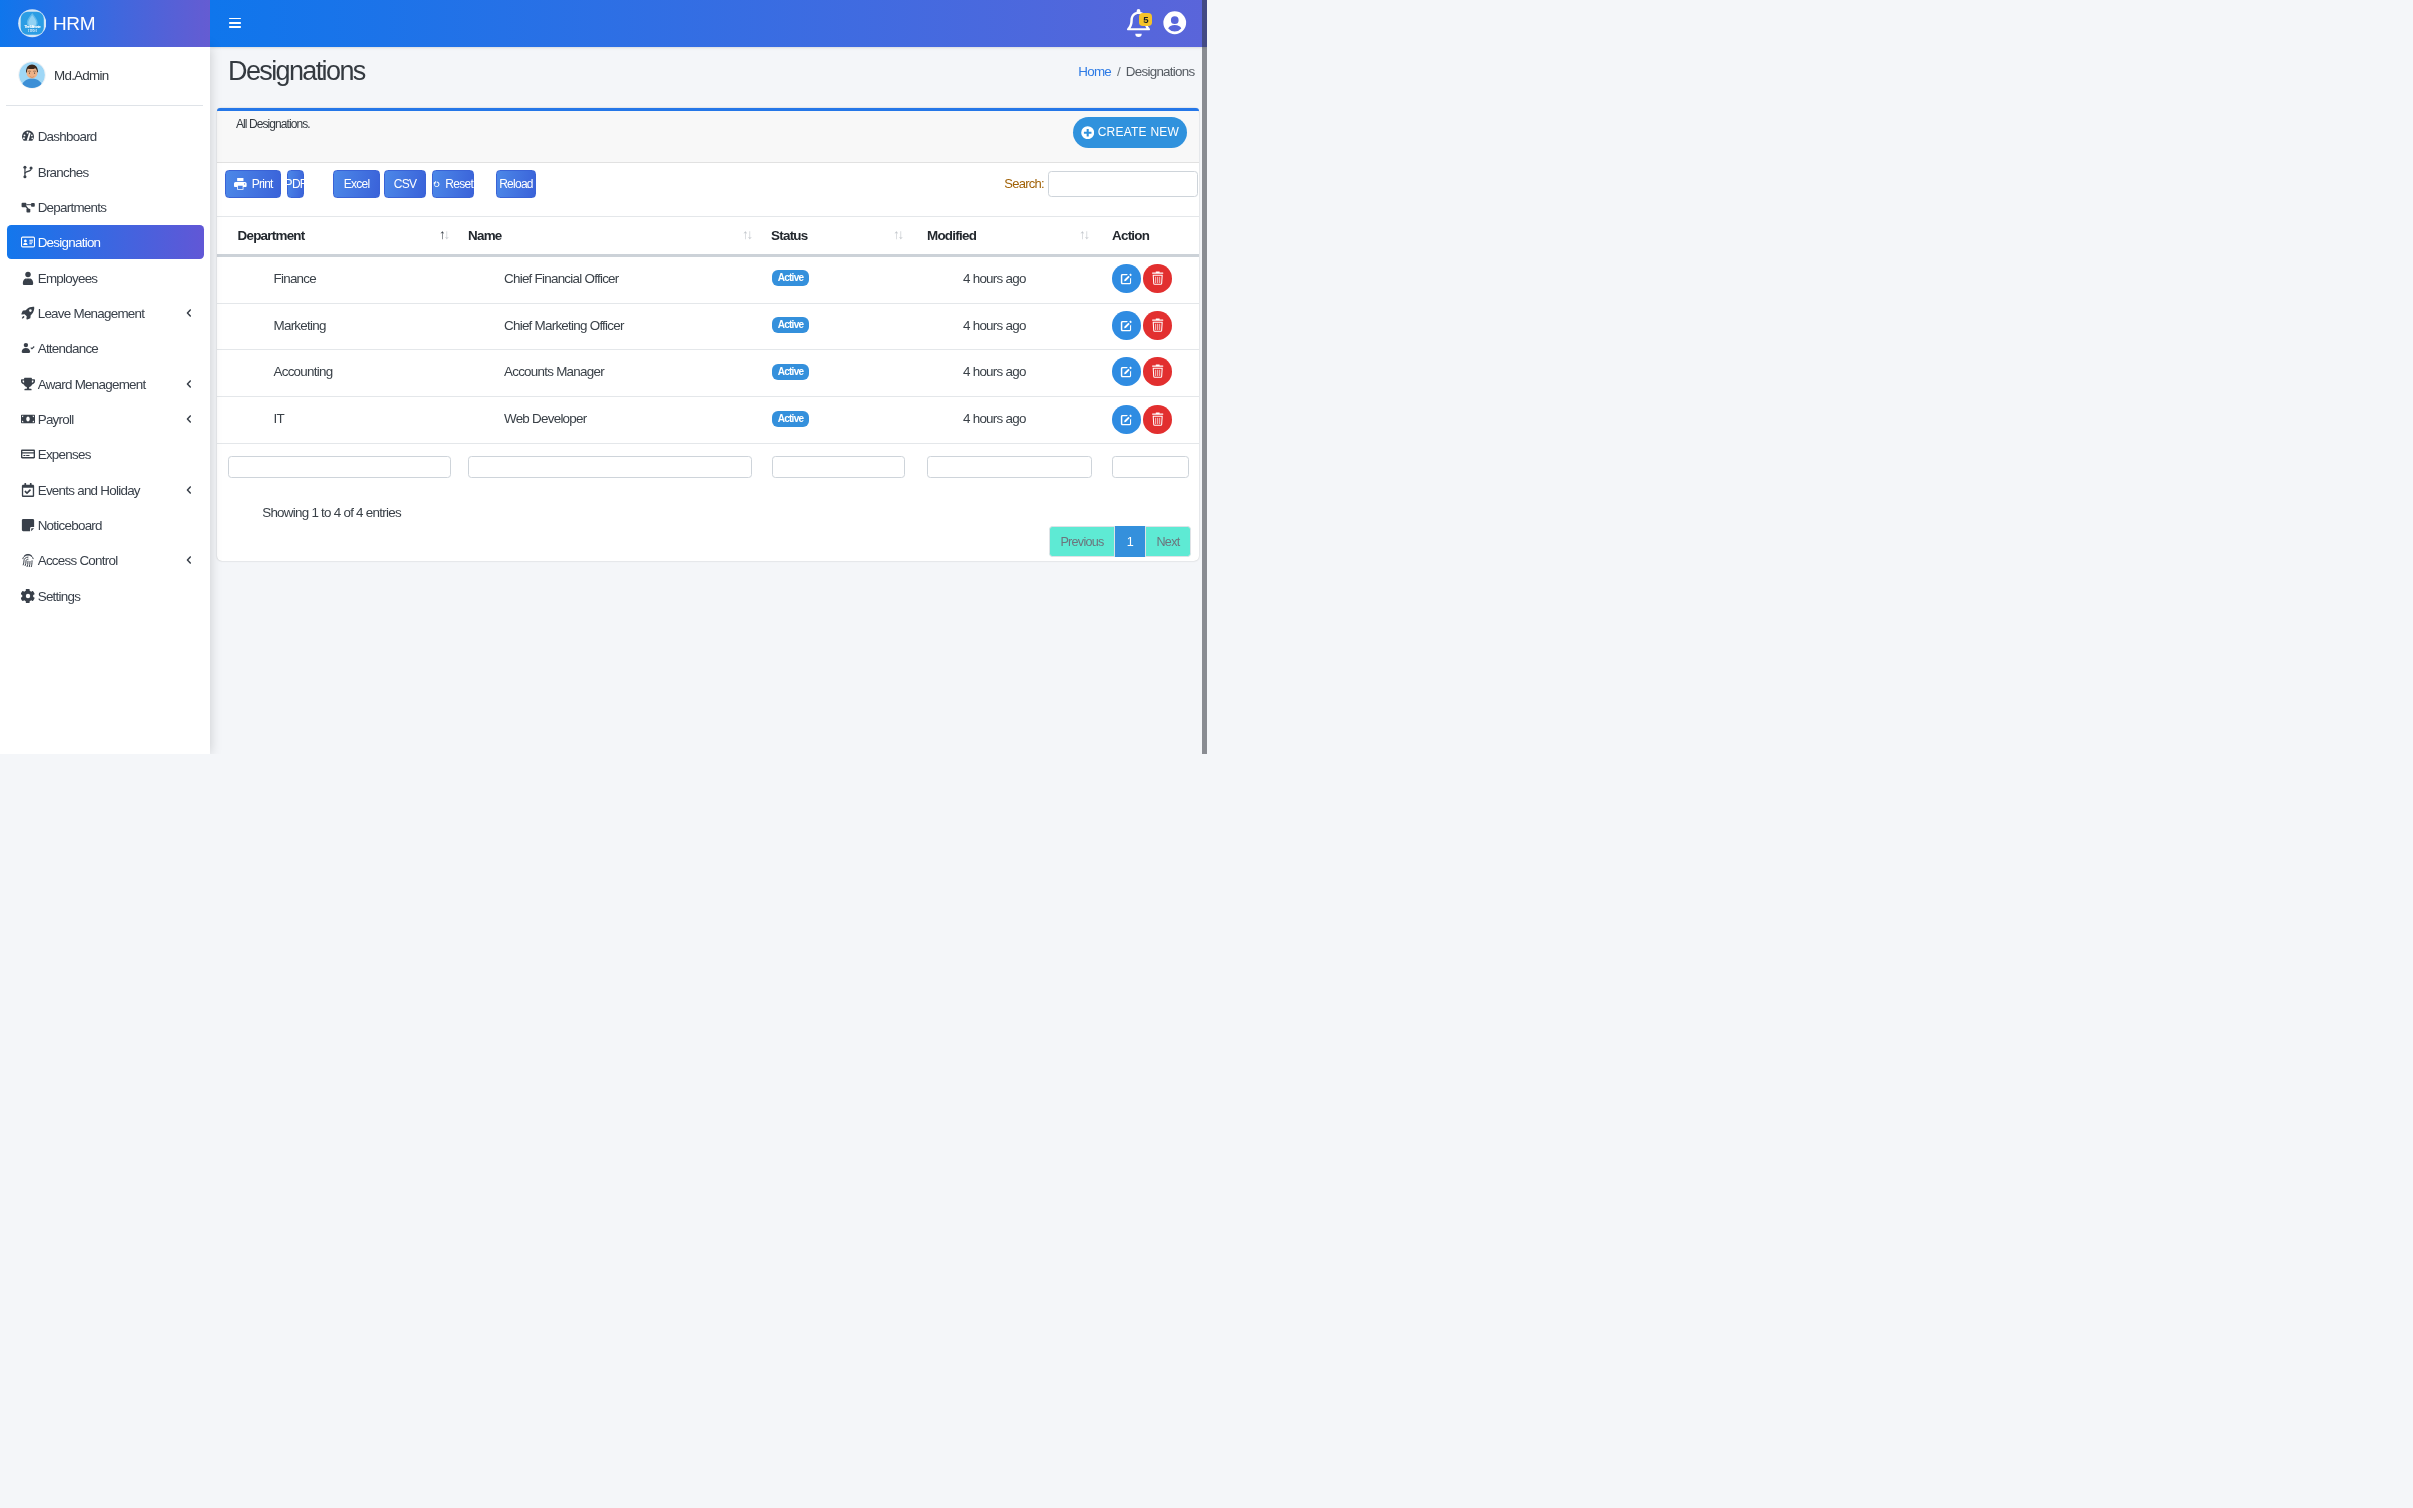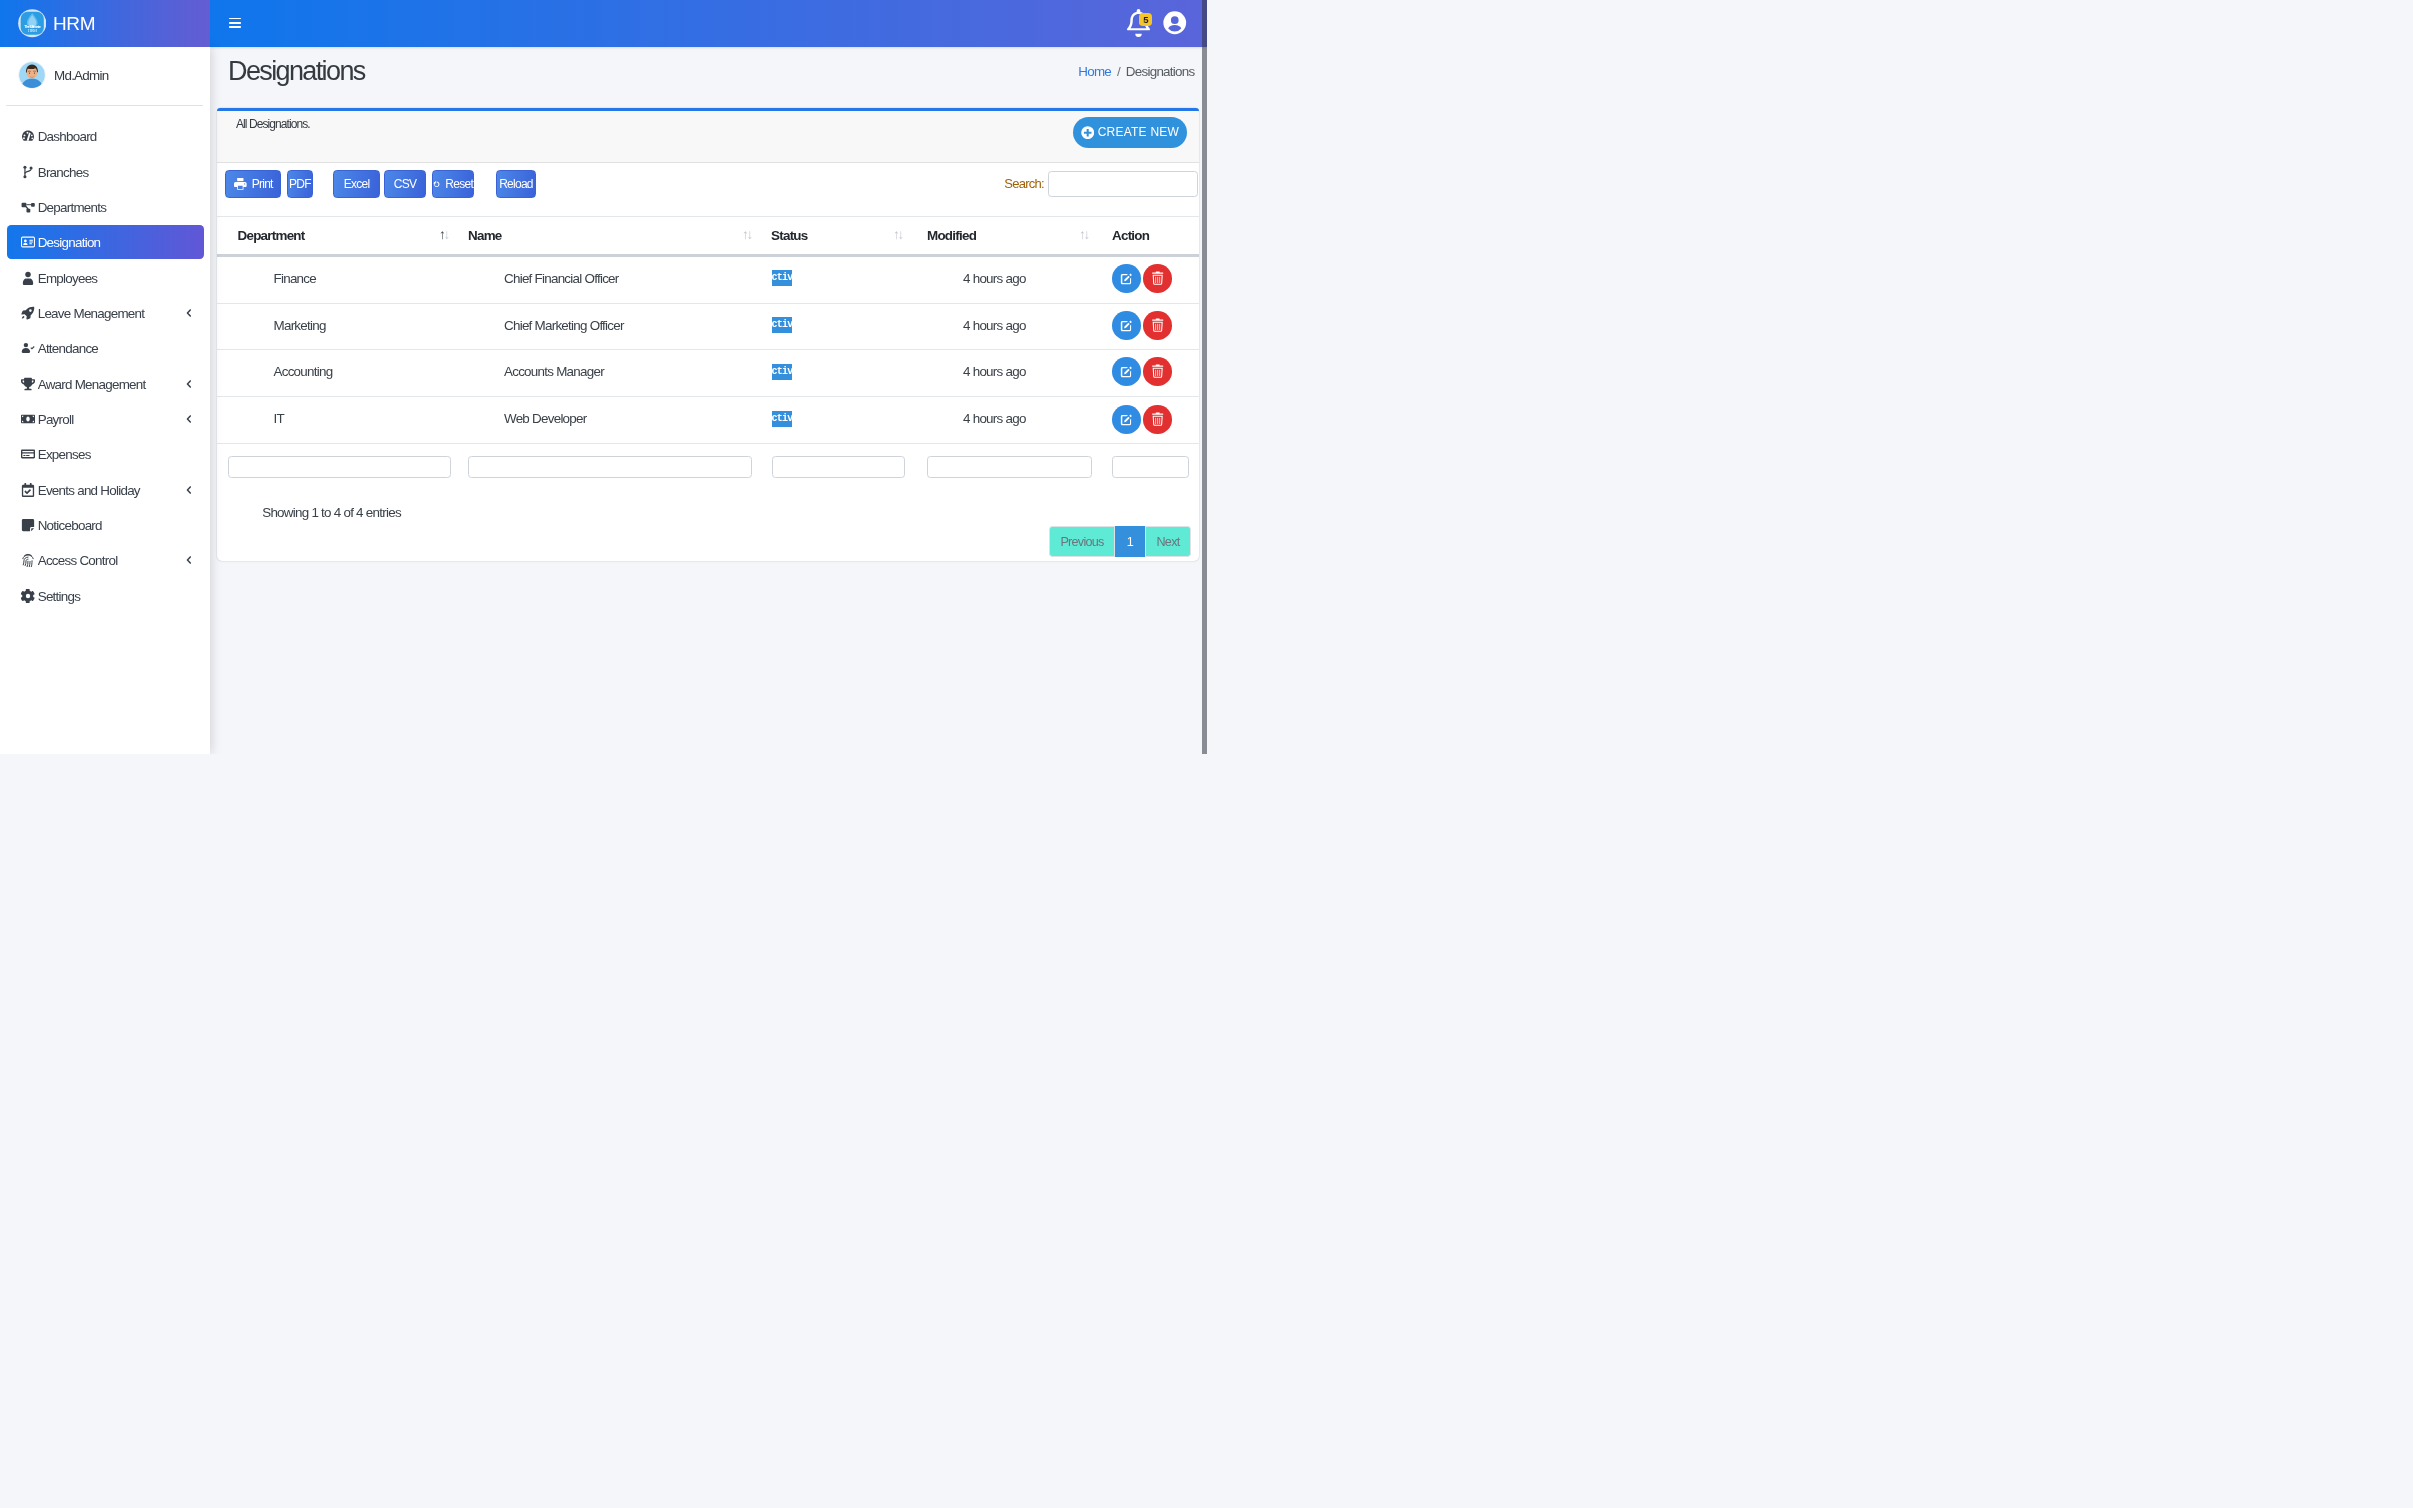--- a/index.html
+++ b/index.html
@@ -54,22 +54,22 @@
 
   #searchlbl { right:155px; top:68px; font-size:13px; color:#a16207; }
   #searchbox { left:831px; top:63px; width:150px; height:25.6px; border:0.8px solid #ced4da;
     border-radius:3.4px; background:#fff; }
 
   
   .hline { background:#e4e7ea; height:0.8px; }
   .th { font-size:13.4px; font-weight:bold; color:#23282e; }
   .td { font-size:13.4px; color:#3a4148;margin-left:36px; }
   .sort { font-size:13.4px; color:#c3c7cc; letter-spacing:-2.1px; }
-  .badge { width:20px; height:15.5px; background:#3490dc; border-radius:0; color:#fff;
-    font-size:10px; font-weight:bold; display:flex; align-items:center; justify-content:center;font-family:Liberation Mono, monospace; }
+  .badge { width:37px; height:15.5px; background:#3490dc; border-radius:6px; color:#fff;
+    font-size:10px; font-weight:bold; display:flex; align-items:center; justify-content:center; }
   .abtn { width:28.5px; height:28.5px; border-radius:50%; display:flex; align-items:center; justify-content:center; }
   .abtn.b { background:#2f8ce2; }
   .abtn.r { background:#e22f2f; }
   .finput { height:22px; border:0.8px solid #ced4da; border-radius:3.4px; background:#fff; }
 
   
   .pg { top:418px; height:31px; border:0.8px solid #dee2e6; background:#5eead4; color:#6c757d;
     font-size:12.6px; display:flex; align-items:center; justify-content:center; }
 
   #scrollbar { left:1202px; top:0; width:4.6px; height:754px; background:rgba(50,53,62,.55); z-index:50; }
@@ -287,21 +287,21 @@
       <svg width="13.4" height="13.4" viewBox="0 0 512 512" fill="#fff">
         <path d="M256 8a248 248 0 100 496 248 248 0 000-496zm144 276c0 7-5 12-12 12h-92v92c0 7-5 12-12 12h-56c-7 0-12-5-12-12v-92h-92c-7 0-12-5-12-12v-56c0-7 5-12 12-12h92v-92c0-7 5-12 12-12h56c7 0 12 5 12 12v92h92c7 0 12 5 12 12v56z"></path>
       </svg>
       <span>CREATE NEW</span>
     </div>
 
   <div class="xbtn abs" style="left:8.4px;width:56px"><svg width="12.6" height="12.6" viewBox="0 0 512 512" fill="#fff">
         <path d="M128 0h256v128H128z"></path>
         <path d="M448 160H64c-35 0-64 29-64 64v112c0 18 14 32 32 32h96v112h256V368h96c18 0 32-14 32-32V224c0-35-29-64-64-64zM352 448H160V320h192v128zm80-184a24 24 0 110-48 24 24 0 010 48z"></path>
       </svg>Print</div>
-  <div class="xbtn abs" style="left:70px;width:26px">PDF</div>
+  <div class="xbtn abs" style="left:70px;width:17px">PDF</div>
   <div class="xbtn abs" style="left:116px;width:47px">Excel</div>
   <div class="xbtn abs" style="left:167px;width:42px">CSV</div>
   <div class="xbtn abs" style="left:215px;width:42px"><svg width="12.6" height="12.6" viewBox="0 0 512 512" fill="#fff">
         <path d="M212 64a192 192 0 11-148 70c8-10 23-11 32-2l11 11c9 9 8 23 0 33a128 128 0 10104-48z" transform="translate(44,0)"></path>
         <path d="M280 24v134c0 13-11 24-24 24H122c-21 0-32-26-17-41L239 7c15-15 41-4 41 17z" transform="translate(-60,30) scale(0.9)"></path>
       </svg>Reset</div>
   <div class="xbtn abs" style="left:279px;width:40px">Reload</div>
 
   <div id="searchlbl" class="abs">Search:</div>
   <div id="searchbox" class="abs"></div>

